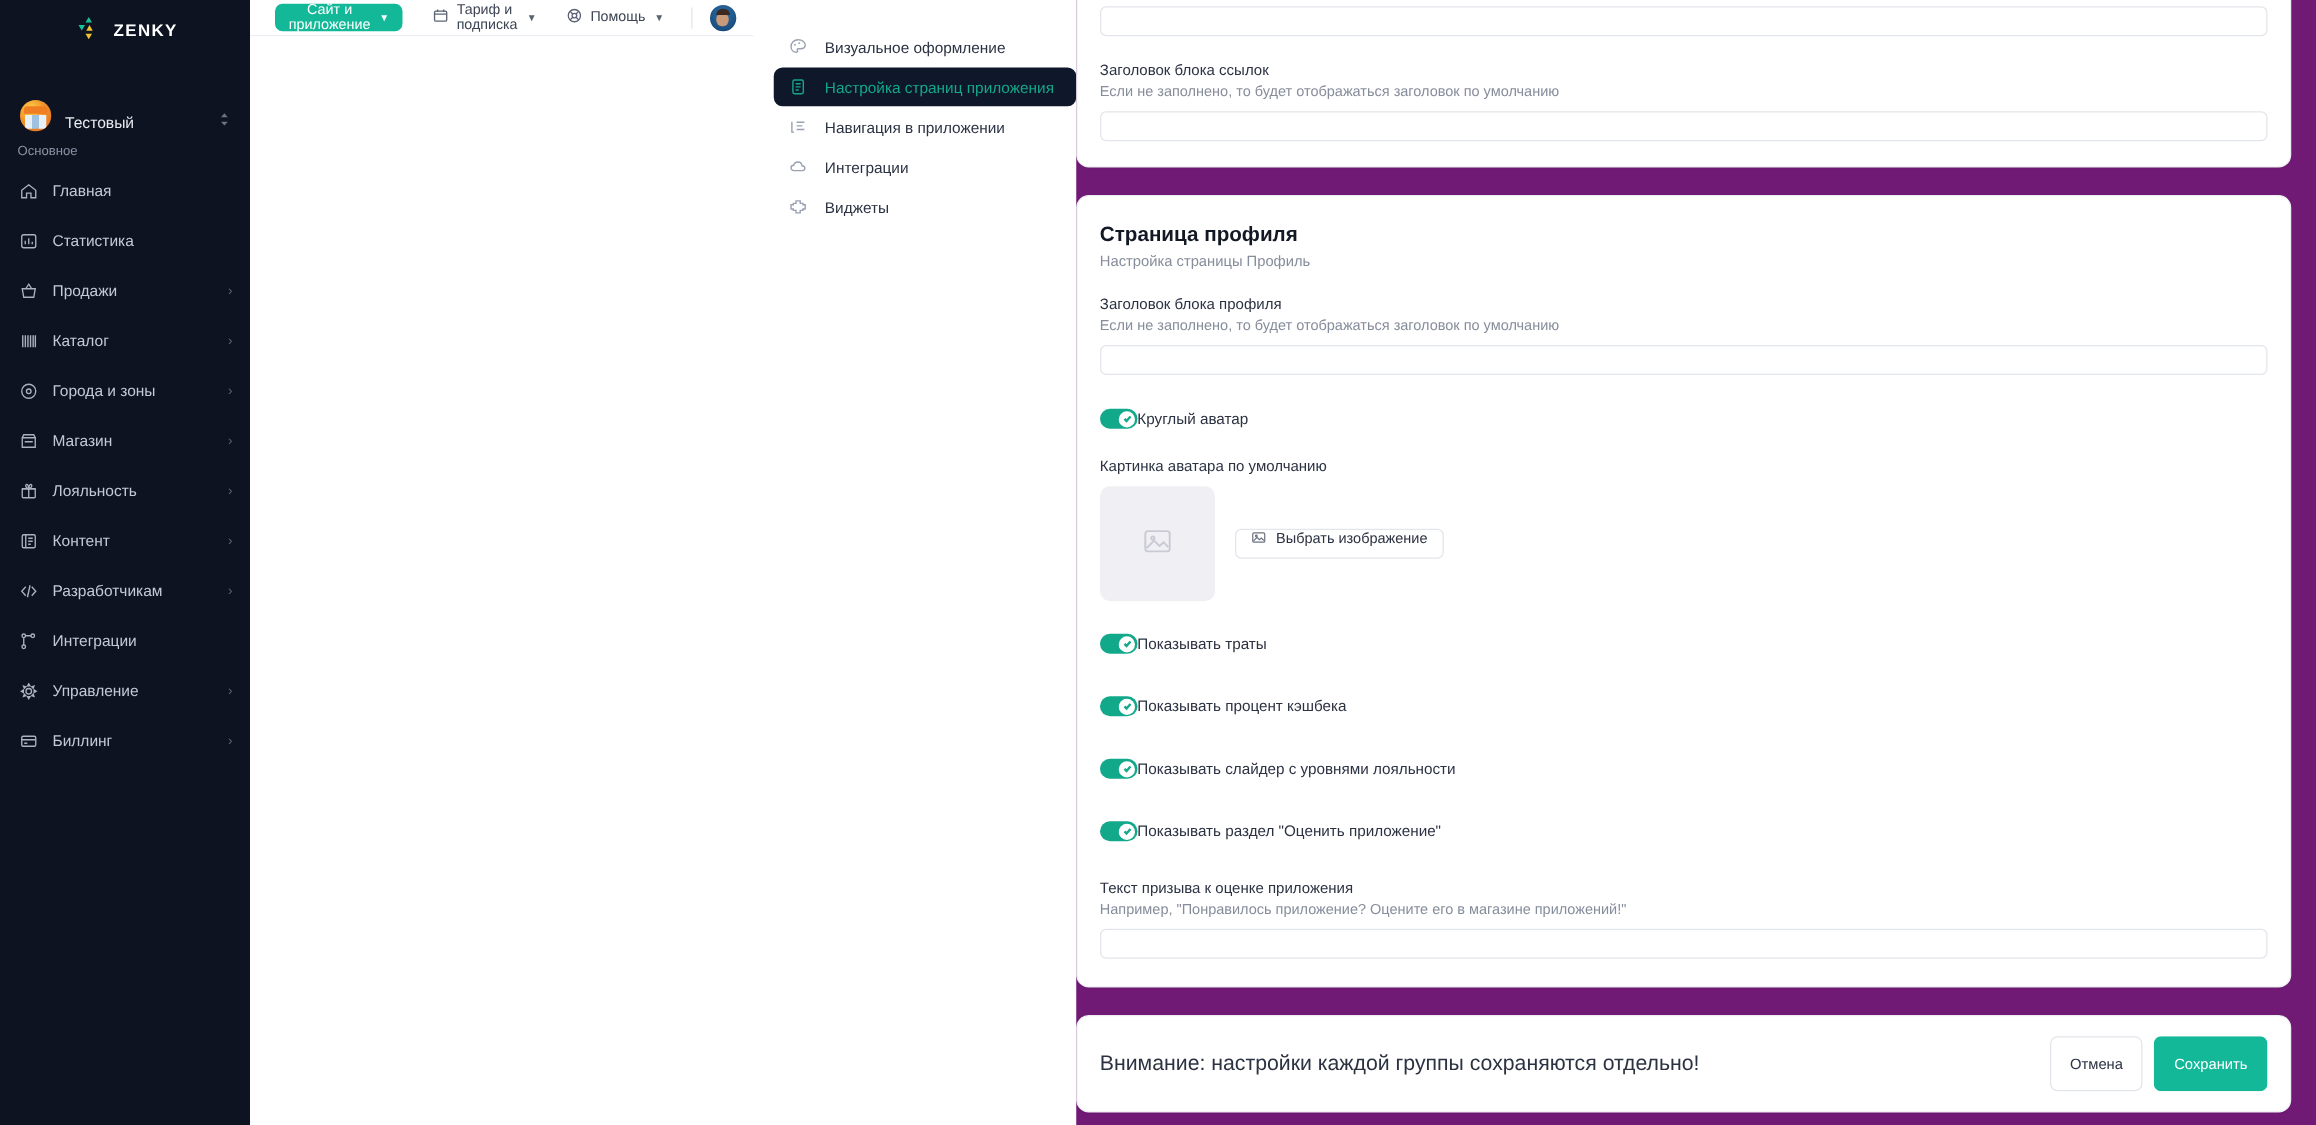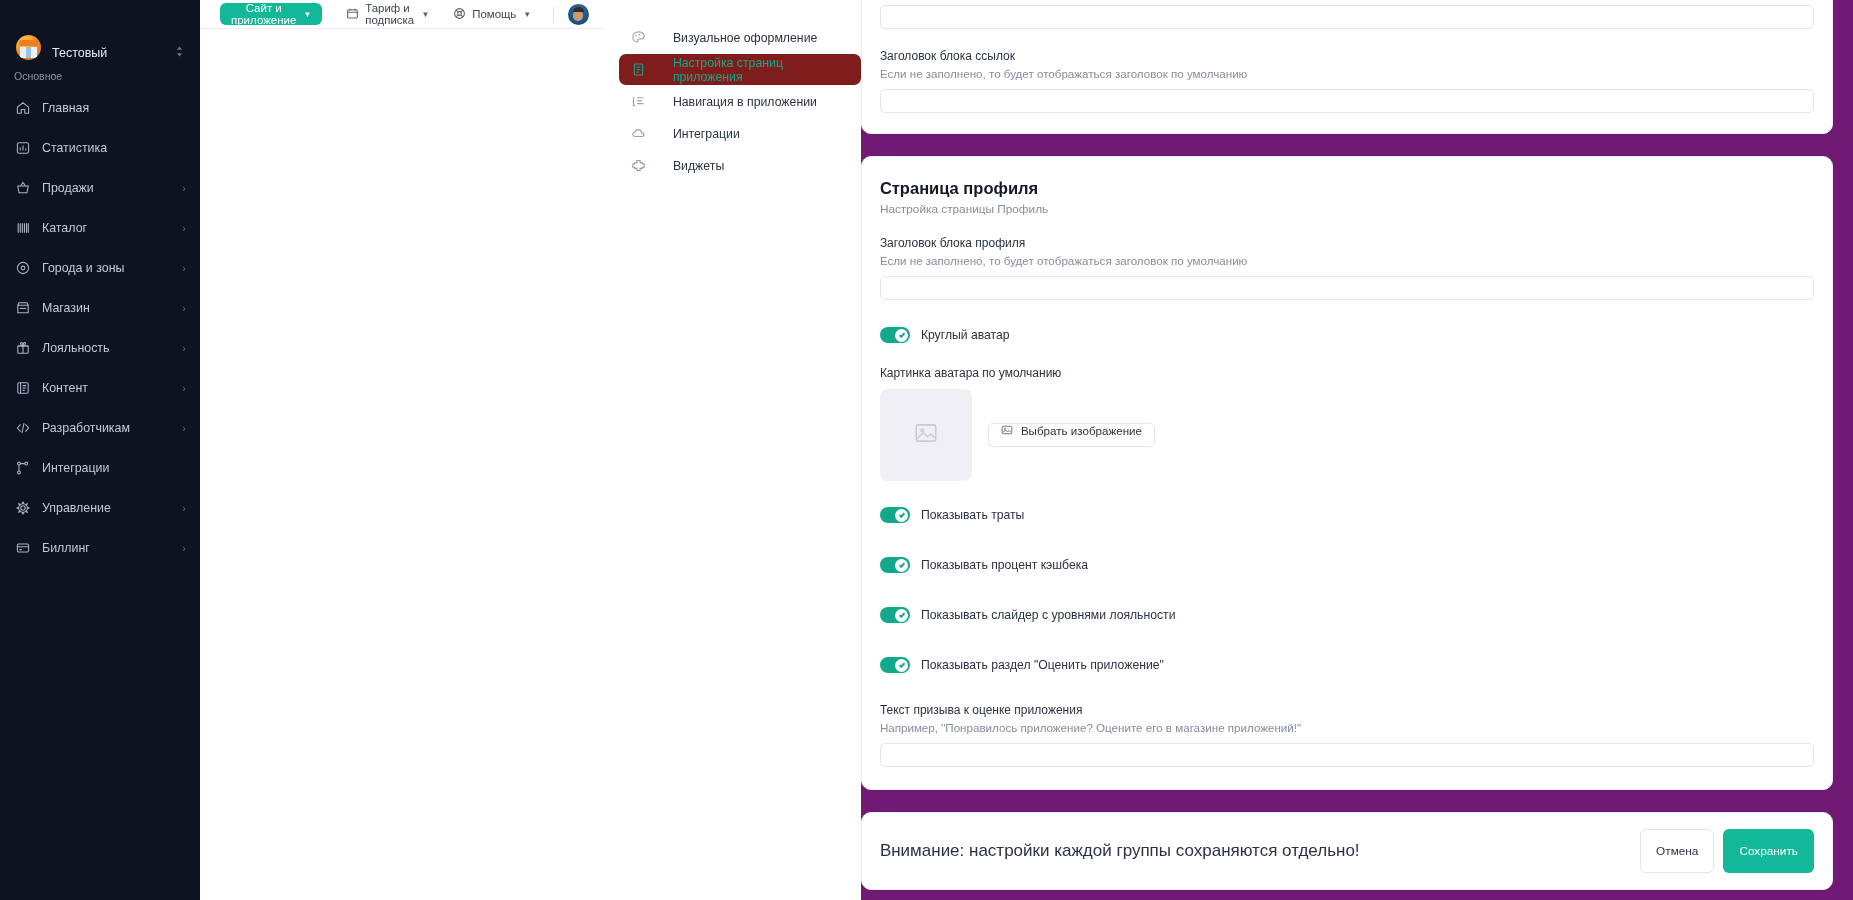--- a/index.html
+++ b/index.html
@@ -91,25 +91,25 @@
   .user-avatar::after {
     content:""; position:absolute; left:5px; top:3.5px; width:11px; height:5px;
     border-radius: 5px 5px 0 0; background:#3a2a22;
   }
 
   
   .body-split { flex: 1; display: flex; background: #ffffff; min-height: 0; }
 
   .subnav { width: 258px; flex: 0 0 258px; padding: 22px 0 0 16px; background: #ffffff; }
   .subnav-item {
-    display: flex; align-items: center; gap: 27px; height: 31px;
+    display: flex; align-items: center; gap: 14px; height: 31px;
     padding: 0 12px; border-radius: 7px; font-size: 12.3px; color: #2b3242;
     cursor: pointer; margin-bottom: 1px;
   }
-  .subnav-item.active { background: #7f1d1d; color: #12a888; justify-content: space-between; }
+  .subnav-item.active { background: #0f172a; color: #12a888; }
   .subnav-item svg { width: 15px; height: 15px; fill: none; stroke-width: 1.35; }
   .subnav-item .ic { width: 15px; flex: 0 0 15px; display: flex; align-items: center; }
 
   
   .main {
     flex: 1; min-width: 0; padding: 0 20px 0 0;
     background: #701a75;
   }
   .card {
     background: #ffffff; border: 1px solid #eceef1; border-radius: 10px;
@@ -124,21 +124,21 @@
   .field-hint { font-size: 11.6px; color: #868d9b; margin-bottom: 9px; }
   .text-input {
     width: 100%; height: 24px; border: 1px solid #e2e5ea; border-radius: 5px;
     background: #ffffff; font-family: inherit; font-size: 12px; color: #1f2430;
     padding: 0 9px; outline: none;
   }
 
   .section-title { font-size: 16.5px; color: #121824; font-weight: 700; margin-bottom: 4px; }
   .section-sub { font-size: 11.8px; color: #868d9b; margin-bottom: 20px; }
 
-  .toggle-row { display: flex; align-items: center; gap: 11px; margin: 0 0 0 0; height: 28px; }
+  .toggle-row { display: flex; align-items: center; margin: 0 0 0 0; height: 28px; }
   .toggle {
     width: 30px; height: 16px; border-radius: 9px; background: #12a88a;
     position: relative; cursor: pointer; flex: 0 0 30px;
   }
   .toggle .knob {
     position: absolute; right: 1.5px; top: 1.5px; width: 13px; height: 13px;
     border-radius: 50%; background: #ffffff; display: flex; align-items: center;
     justify-content: center;
   }
   .toggle .knob svg { width: 8px; height: 8px; stroke: #12a88a; stroke-width: 2.4; fill: none; }
@@ -174,20 +174,31 @@
   }
   .btn-cancel { background: #ffffff; border-color: #e2e5ea; color: #2b3242; margin-right: 9px; }
   .btn-save { background: #12b897; color: #ffffff; }
 </style>
 </head>
 <body>
 
 <div class="app">
 
   <aside class="sidebar">
+    <div class="brand">
+      <span class="brand-mark">
+        <svg viewBox="0 0 26 26" width="26" height="26">
+          <polygon points="13,1.5 15.6,6 10.4,6" fill="#19c39a"></polygon>
+          <polygon points="7.4,8 10,12.5 4.8,12.5" fill="#19c39a" transform="rotate(180 7.4 10.2)"></polygon>
+          <polygon points="13.6,8 16.2,12.5 11,12.5" fill="#f2c230"></polygon>
+          <polygon points="13,15 15.6,19.5 10.4,19.5" fill="#f2c230" transform="rotate(180 13 17.2)"></polygon>
+        </svg>
+      </span>
+      <span class="brand-name">ZENKY</span>
+    </div>
 
     <div class="org">
       <span class="org-avatar"></span>
       <span class="org-name">Тестовый</span>
       <span class="org-caret">
         <svg viewBox="0 0 10 14" width="9" height="13">
             <path d="M5 1.5 L8 5 H2 Z" fill="#6b7385"></path>
             <path d="M5 12.5 L8 9 H2 Z" fill="#6b7385"></path>
           </svg>
       </span>

